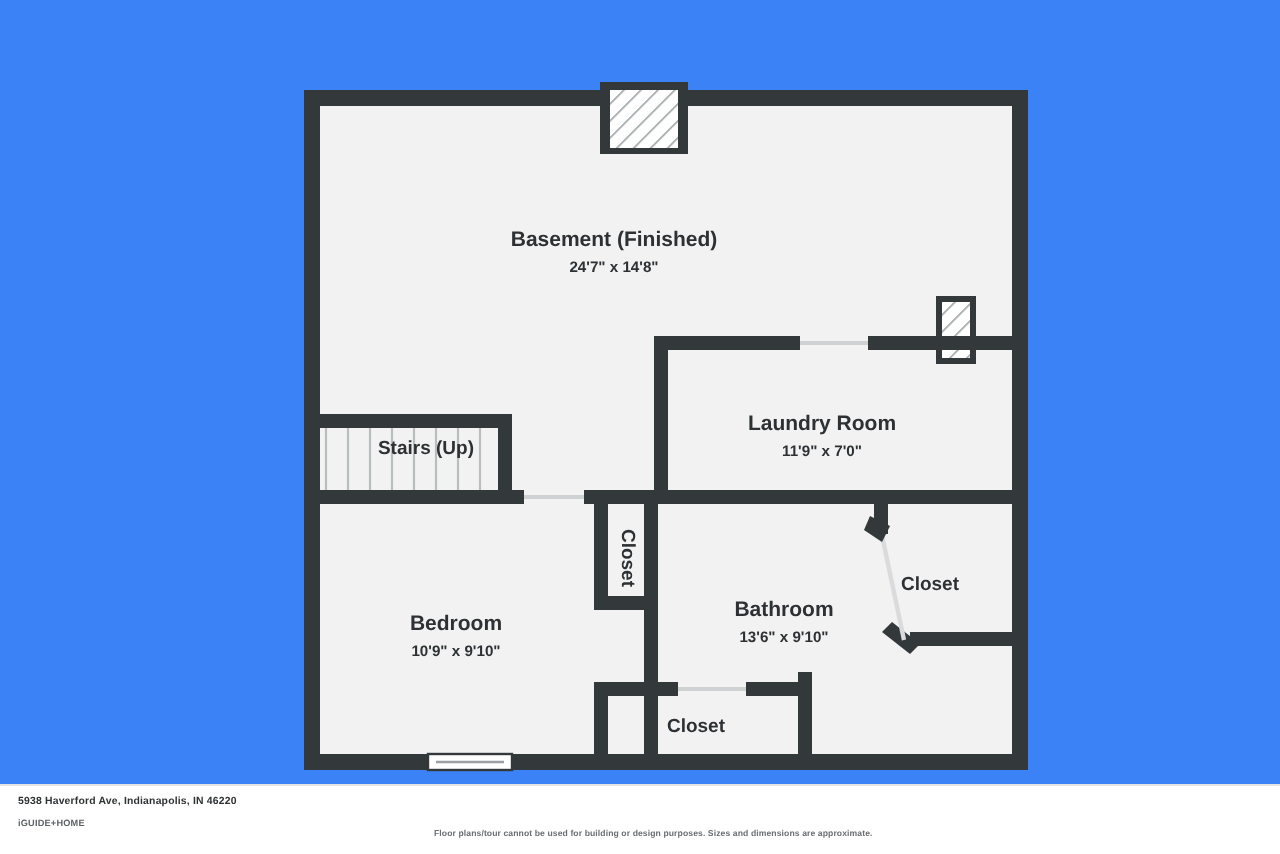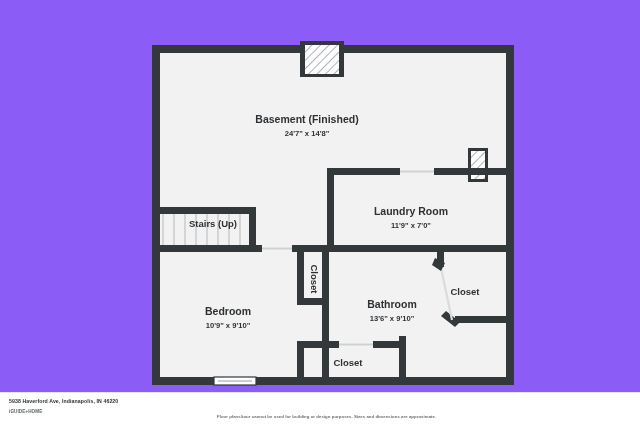--- a/index.html
+++ b/index.html
@@ -12,21 +12,21 @@
     height: 427px;
     font-family: "Liberation Sans", sans-serif;
     overflow: hidden;
     position: relative;
   }
   #floorplan-root {
     position: absolute;
     left: 0; top: 0;
     width: 640px;
     height: 427px;
-    background: #8b5cf6;
+    background: #3b82f6;
   }
   #plan-svg {
     position: absolute;
     left: 0; top: 0;
   }
   .footer-area {
     position: absolute;
     left: 0;
     top: 392px;
     width: 640px;

